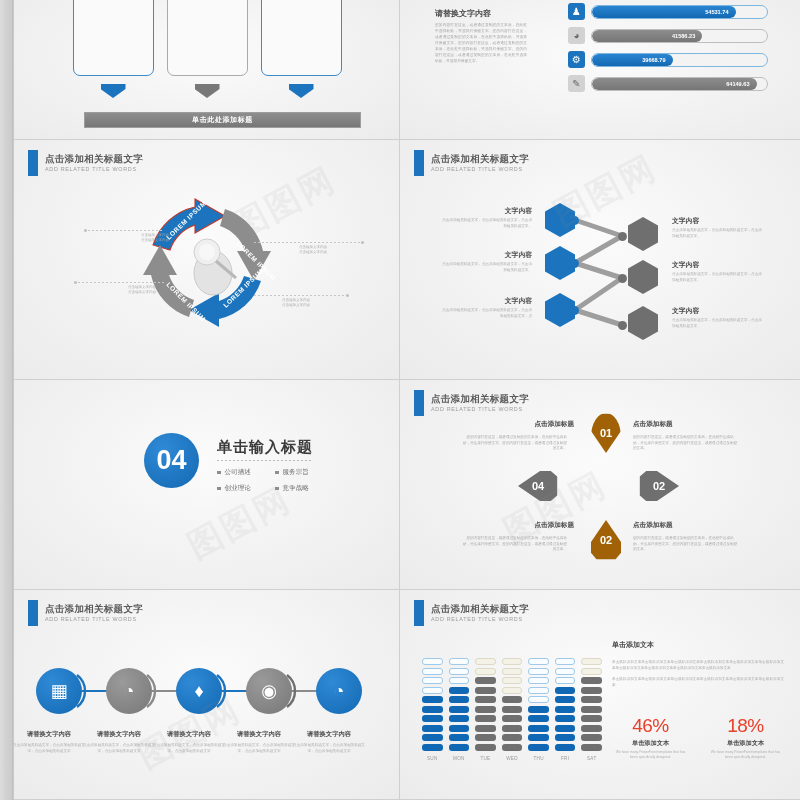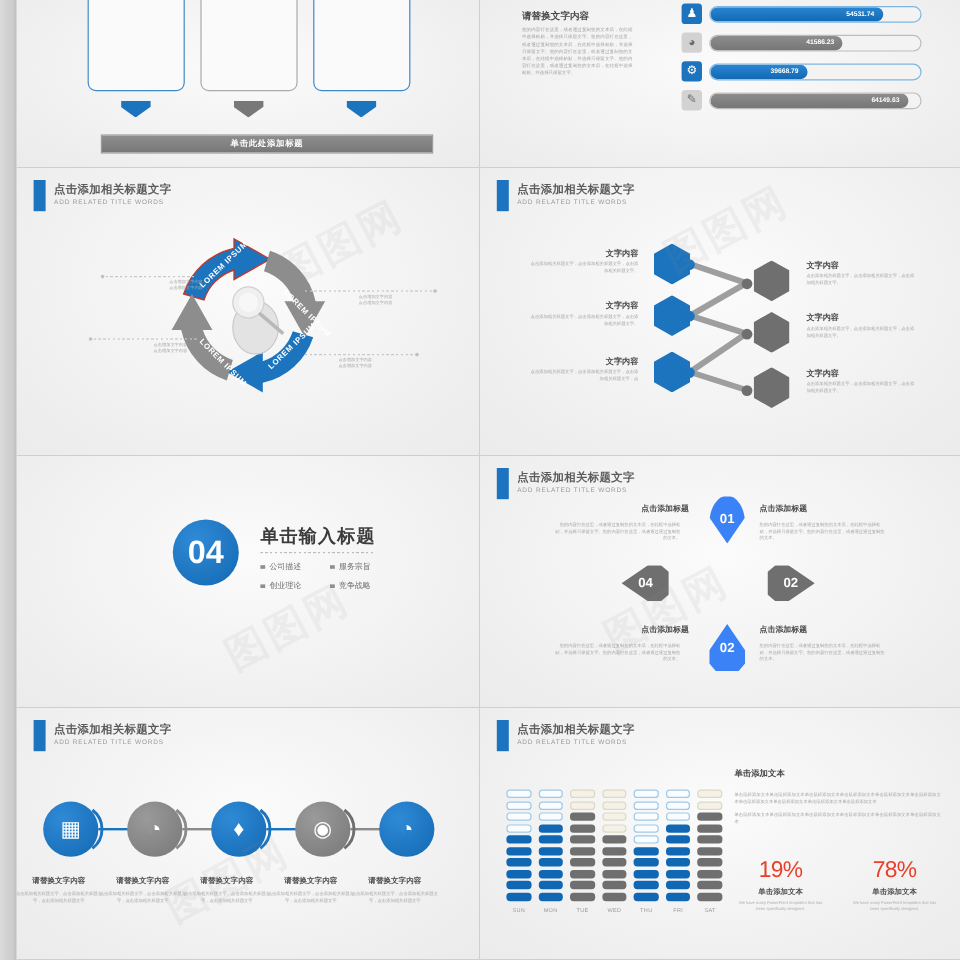--- a/index.html
+++ b/index.html
@@ -134,21 +134,21 @@
     display:flex; flex-direction:column; align-items:center; justify-content:center;
     font-size:7.5px; font-weight:bold; color:#6d6d6d; line-height:10px;
   }
   .pin { position:absolute; display:flex; align-items:center; justify-content:center;
          color:#fff; font-size:11px; font-weight:bold; }
   .pin.up   { width:30px; height:40px; border-radius:50% 50% 50% 50%/60% 60% 40% 40%;
               clip-path: polygon(50% 100%, 0 45%, 0 18%, 18% 2%, 82% 2%, 100% 18%, 100% 45%); }
   .pin.down { width:30px; height:40px; clip-path: polygon(50% 0, 100% 55%, 100% 82%, 82% 98%, 18% 98%, 0 82%, 0 55%); }
   .pin.left { width:40px; height:30px; clip-path: polygon(0 50%, 55% 0, 82% 0, 98% 18%, 98% 82%, 82% 100%, 55% 100%); }
   .pin.right{ width:40px; height:30px; clip-path: polygon(100% 50%, 45% 0, 18% 0, 2% 18%, 2% 82%, 18% 100%, 45% 100%); }
-  .pin.b { background:#3b82f6; }
+  .pin.b { background:#a16207; }
   .pin.g { background:#6f6f6f; }
   .s6-head { position:absolute; font-size:6.6px; font-weight:bold; color:#4a4a4a; }
   .s6-body { position:absolute; font-size:3.6px; line-height:5.6px; color:#a6a6a6; width:105px;}
 
   
   .proc { position:absolute; left:10px; top:78px; width:366px; height:50px; }
   .pnode { position:absolute; top:0; width:46px; height:46px; }
   .pnode .ring {
     position:absolute; inset:0; border-radius:50%;
     display:flex; align-items:center; justify-content:center;
@@ -592,26 +592,26 @@
       </div>
 
       <div class="txt-col">
         <div class="h">单击添加文本</div>
         <div class="p">单击鼠标添加文本单击鼠标添加文本单击鼠标添加文本单击鼠标添加文本单击鼠标添加文本单击鼠标添加文本单击鼠标添加文本单击鼠标添加文本单击鼠标添加文本单击鼠标添加文本</div>
         <div class="p">单击鼠标添加文本单击鼠标添加文本单击鼠标添加文本单击鼠标添加文本单击鼠标添加文本单击鼠标添加文本</div>
       </div>
 
       <div class="pcts">
         <div class="pct">
-          <div class="v">19%</div>
+          <div class="v">46%</div>
           <div class="t">单击添加文本</div>
           <div class="d">We have many PowerPoint templates that has been specifically designed.</div>
         </div>
         <div class="pct">
-          <div class="v">78%</div>
+          <div class="v">18%</div>
           <div class="t">单击添加文本</div>
           <div class="d">We have many PowerPoint templates that has been specifically designed.</div>
         </div>
       </div>
     </div>
 
   </div>
 </div>
 
 </body></html>

